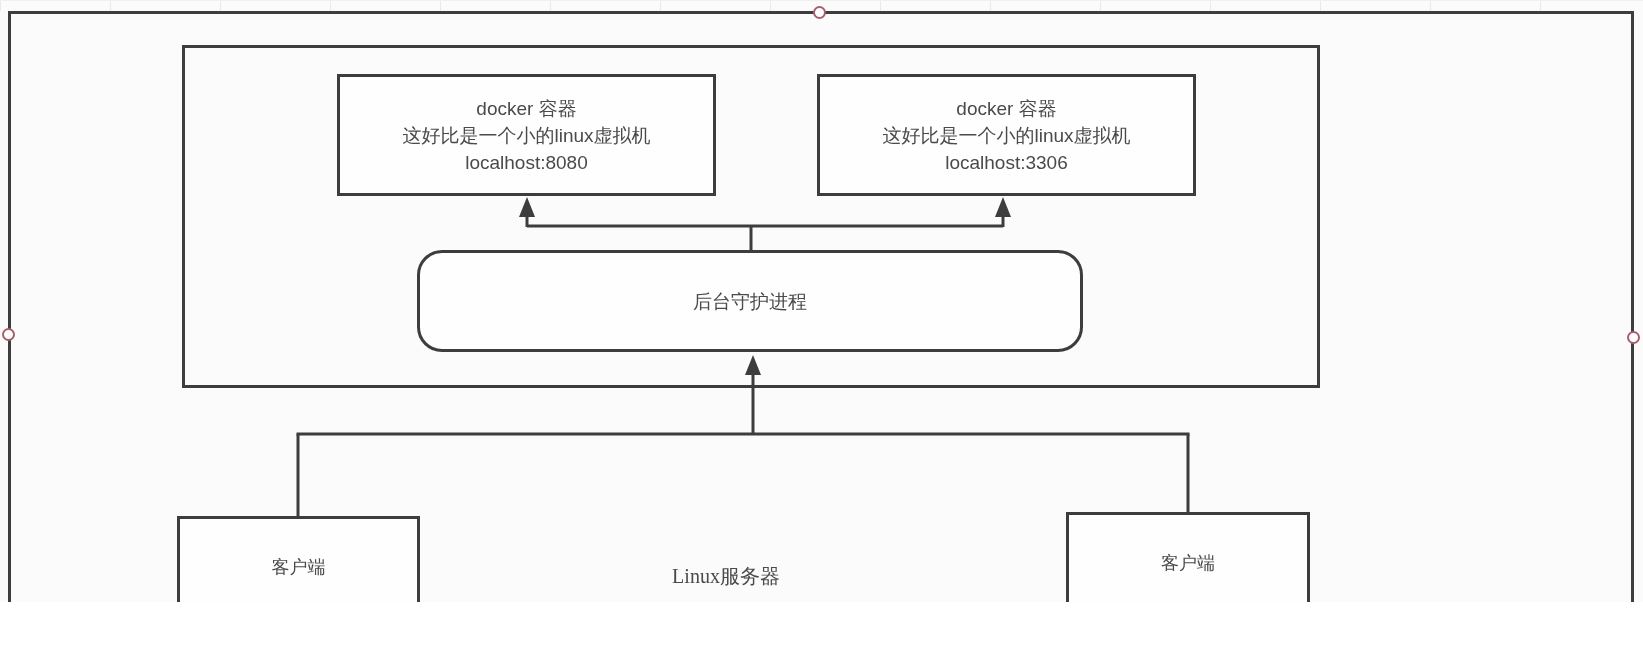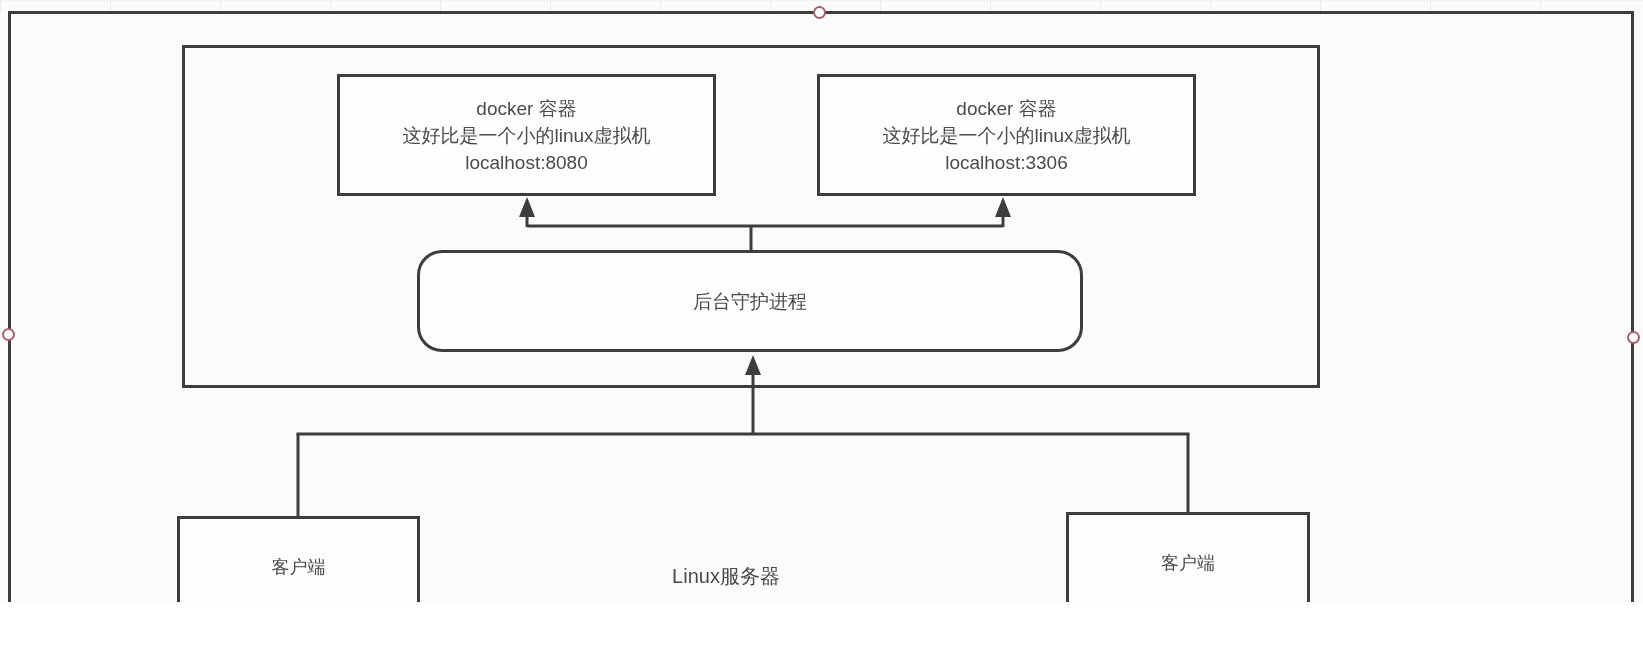--- a/index.html
+++ b/index.html
@@ -65,20 +65,21 @@
   }
   .docker-left{left:337px;top:74px;width:379px;height:122px;}
   .docker-right{left:817px;top:74px;width:379px;height:122px;}
   .daemon{left:417px;top:250px;width:666px;height:102px;border-radius:25px;}
   .client-left{left:177px;top:516px;width:243px;height:102px;font-size:18px;}
   .client-right{left:1066px;top:512px;width:244px;height:102px;font-size:18px;}
   .server-label{
     position:absolute;left:600px;top:563px;width:252px;
     text-align:center;color:var(--text);font-size:20px;
     z-index:2;
+    font-family:Liberation Serif, serif;
   }
   svg.wires{position:absolute;left:0;top:0;z-index:1;}
   svg.wires line, svg.wires path{stroke:var(--line);stroke-width:3;fill:none;}
   svg.wires polygon{fill:var(--line);stroke:none;}
 </style>
 </head>
 <body>
 
 <div class="canvas">
 

